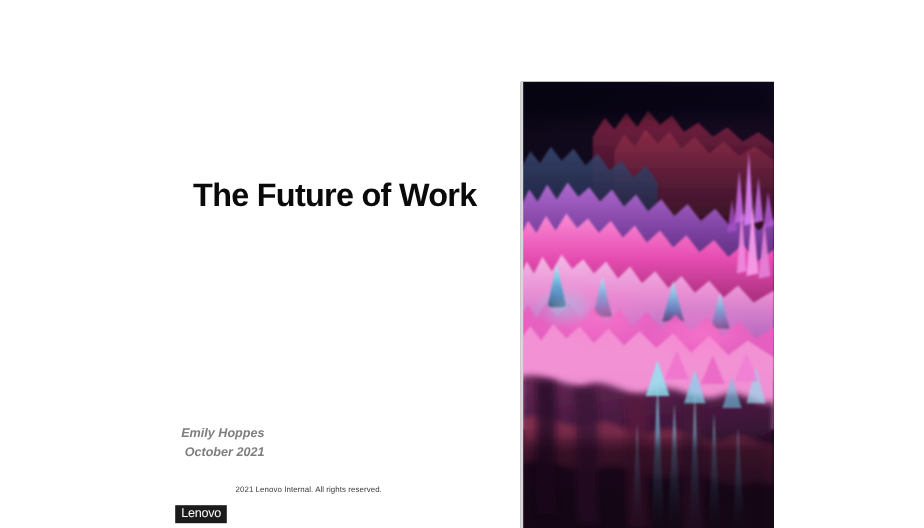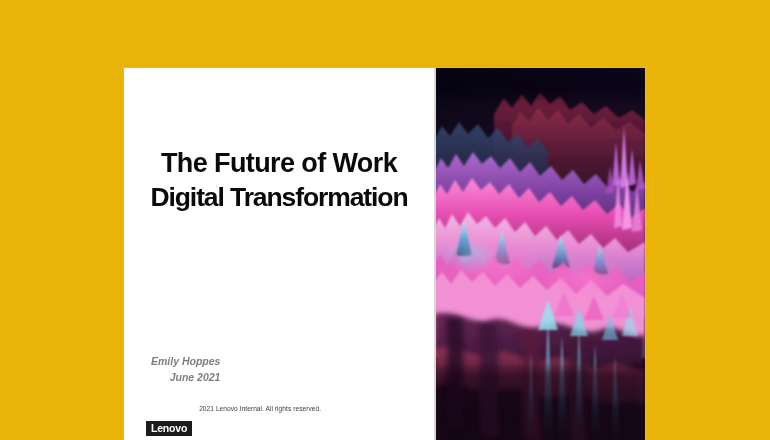--- a/index.html
+++ b/index.html
@@ -8,21 +8,21 @@
     width: 770px;
     height: 440px;
     overflow: hidden;
     background: #545859;
     font-family: "Liberation Sans", sans-serif;
   }
 
   #viewer {
     position: absolute;
     inset: 0;
-    background: #eab308;
+    background: #ffffff;
   }
 
   
   #slide {
     position: absolute;
     left: 124px;
     top: 68px;
     width: 521px;
     height: 380px;
     background: #ffffff;
@@ -74,21 +74,21 @@
     position: absolute;
     left: 22px;
     bottom: 12px;
     display: flex;
     align-items: center;
     gap: 7px;
   }
   #lenovo-logo {
     background: #1b1b1b;
     color: #ffffff;
-    font-weight: bold;
+    font-weight: normal;
     font-size: 10.5px;
     letter-spacing: -0.2px;
     padding: 2px 5px 3px 5px;
     line-height: 1;
     font-family: "Liberation Sans", sans-serif;
     margin-top: 40px;
   }
   #copyright {
     color: #3b3b3b;
     font-size: 6.6px;
@@ -122,26 +122,25 @@
 <body>
 
 <div id="viewer">
 
   <div id="slide">
 
     <div id="content-pane">
 
       <div id="title-block">
         <span class="tline">The Future of Work</span>
-        <span class="tline wide">Digital Transformation</span>
       </div>
 
       <div id="author-block">
         <span>Emily Hoppes</span>
-        <span>June 2021</span>
+        <span>October 2021</span>
       </div>
 
       <div id="footer">
         <div id="lenovo-logo">Lenovo</div>
         <div id="copyright">2021 Lenovo Internal. All rights reserved.</div>
       </div>
 
     </div>
 
     <div id="pane-gap"></div>

